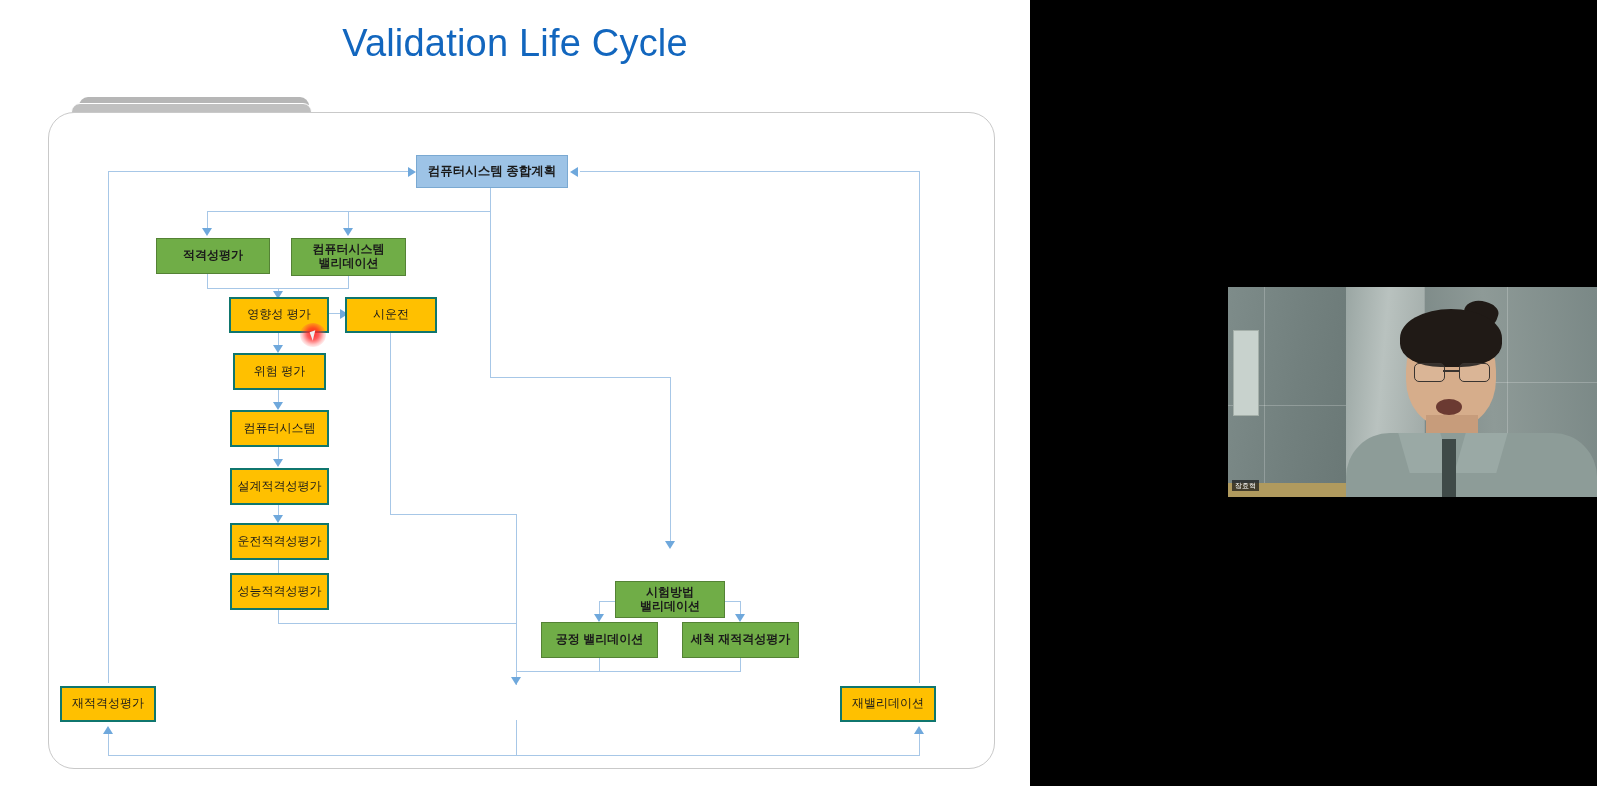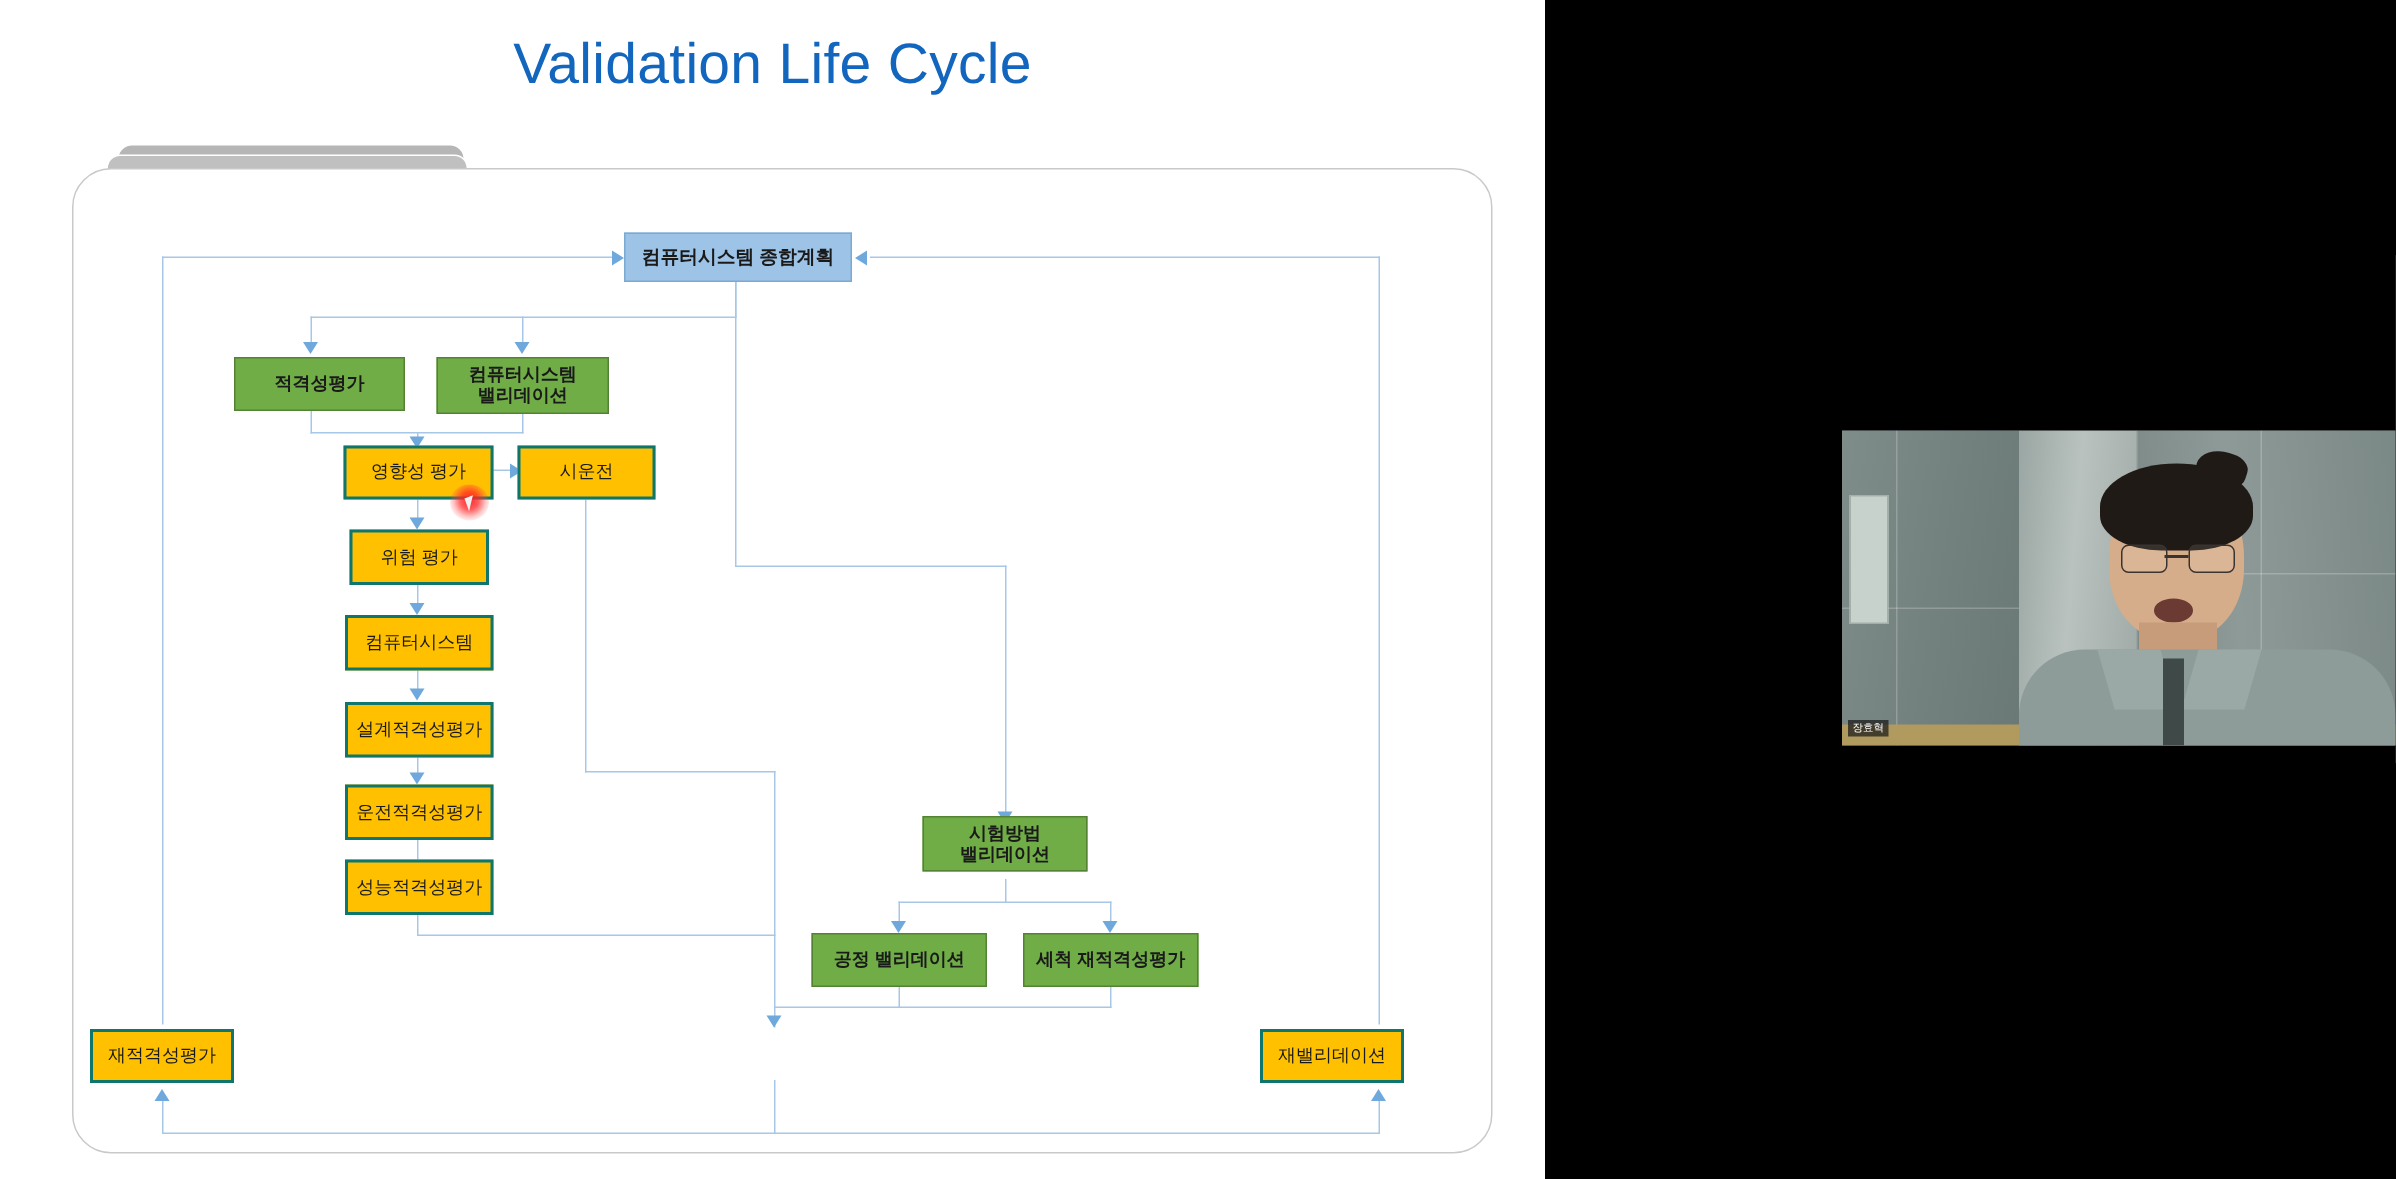--- a/index.html
+++ b/index.html
@@ -228,21 +228,21 @@
     </div>
 
     <div class="node amber" style="left:230px;top:523px;width:99px;height:37px;">
       <span>운전적격성평가</span>
     </div>
 
     <div class="node amber" style="left:230px;top:573px;width:99px;height:37px;">
       <span>성능적격성평가</span>
     </div>
 
-    <div class="node green" style="left:615px;top:544px;width:110px;height:37px;flex-direction:column;">
+    <div class="node green" style="left:615px;top:581px;width:110px;height:37px;flex-direction:column;">
       <span>시험방법</span>
       <span>밸리데이션</span>
     </div>
 
     <div class="node green" style="left:541px;top:622px;width:117px;height:36px;">
       <span>공정 밸리데이션</span>
     </div>
 
     <div class="node green" style="left:682px;top:622px;width:117px;height:36px;">
       <span>세척 재적격성평가</span>

